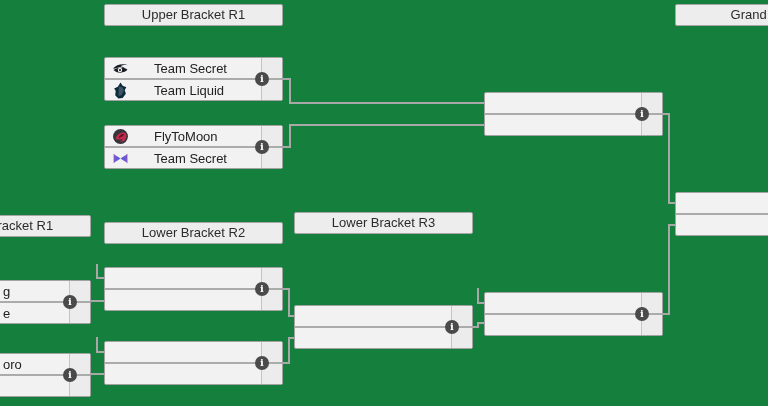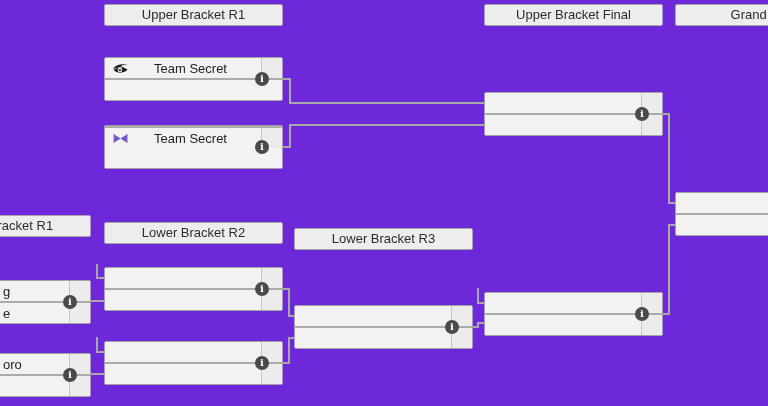--- a/index.html
+++ b/index.html
@@ -1,16 +1,16 @@
 <!DOCTYPE html>
 <html><head>
 <meta charset="utf-8">
 <style>
   html,body{margin:0;padding:0;background:#fff;}
-  .canvas{position:relative;width:768px;height:406px;background:#6d28d9;overflow:hidden;
+  .canvas{position:relative;width:768px;height:406px;background:#15803d;overflow:hidden;
           font-family:"Liberation Sans",sans-serif;}
   .hdr{position:absolute;width:179px;height:22px;box-sizing:border-box;border:1px solid #a6a6a6;
        border-radius:2px;background:#ededed;color:#2b2b2b;font-size:13px;line-height:20px;
        text-align:center;white-space:nowrap;overflow:hidden;}
   .match{position:absolute;width:179px;height:44px;box-sizing:border-box;border:1px solid #a2a2a2;
          border-radius:2px;background:#f2f2f2;}
   .slot{position:relative;height:20px;display:flex;align-items:center;font-size:13px;color:#222;
         white-space:nowrap;overflow:hidden;text-align:right;}
   .logo{display:inline-flex;width:17px;height:17px;margin-left:7px;align-items:center;justify-content:center;}
   .tname{margin-left:25px;}
@@ -22,44 +22,64 @@
         background:#4a4a4a;color:#fff;font-size:10px;font-weight:bold;
         font-family:"DejaVu Serif",serif;text-align:center;line-height:14px;z-index:3;cursor:pointer;}
   .line{position:absolute;background:#a8a8a8;}
 </style>
 </head>
 <body>
 
 <div class="canvas">
 
   <div class="hdr" style="left:104px;top:4px">Upper Bracket R1</div>
-  <div class="hdr" style="left:484px;top:4px">Upper Bracket Final</div>
   <div class="hdr" style="left:675px;top:4px">Grand Final</div>
   <div class="hdr" style="left:-88px;top:215px">Lower Bracket R1</div>
   <div class="hdr" style="left:104px;top:222px">Lower Bracket R2</div>
-  <div class="hdr" style="left:294px;top:228px">Lower Bracket R3</div>
+  <div class="hdr" style="left:294px;top:212px">Lower Bracket R3</div>
 
   <div class="match" style="left:104px;top:57px">
     <div class="slot">
       <span class="logo">
         <svg viewBox="0 0 32 32" width="17" height="17">
           <path fill="#181a1f" d="M2 16 C8 8 22 6 30 10 C24 9 19 10 16 12 C21 12 24 14 24 17 C22 14 17 13 13 14 C8 15 4 17 2 16 Z"></path>
           <path fill="#181a1f" d="M3 19 C9 14 23 13 29 18 C26 25 8 26 3 19 Z"></path>
           <circle cx="15" cy="19" r="4.2" fill="#f2f2f2"></circle>
             <circle cx="15" cy="19" r="2" fill="#181a1f"></circle>
         </svg>
       </span>
       <span class="tname">Team Secret</span>
       <span class="tscore"></span>
     </div>
     <div class="rowdiv"></div>
+    <div class="slot">
+      <span class="logo">
+        <svg viewBox="0 0 32 32" width="17" height="17">
+          <path fill="#0c2b3d" d="M16 1 l4 6 7 3 -3 5 2 7 -6 8 -8 1 -6 -6 1 -8 -3 -5 7 -3 z"></path>
+          <path fill="#f2f2f2" opacity="0.22" d="M13 9 q8 -1 9 7 l-4 9 -6 1 z"></path>
+        </svg>
+      </span>
+      <span class="tname">Team Liquid</span>
+      <span class="tscore"></span>
+    </div>
     <div class="info">i</div>
   </div>
 
   <div class="match" style="left:104px;top:125px">
+    <div class="slot">
+      <span class="logo">
+        <svg viewBox="0 0 32 32" width="17" height="17">
+          <circle cx="16" cy="16" r="14" fill="#34343c"></circle>
+          <path fill="#c22a4a" d="M7 21 q1 -11 15 -13 q8 3 4 12 q-3 7 -12 5 q5 -1 6 -5 q-7 3 -13 1z"></path>
+          <path fill="#5c1228" d="M12 19 q3 -7 11 -8 q-2 6 -11 8z"></path>
+        </svg>
+      </span>
+      <span class="tname">FlyToMoon</span>
+      <span class="tscore"></span>
+    </div>
     <div class="rowdiv"></div>
     <div class="slot">
       <span class="logo">
         <svg viewBox="0 0 32 32" width="17" height="17">
           <path fill="#8055cc" d="M3 7 l11 9 -11 9 z"></path>
             <path fill="#8055cc" d="M29 7 l-11 9 11 9 z"></path>
           <path fill="#5e5bd8" d="M8 11 l8 5 -8 5 z"></path>
             <path fill="#5e5bd8" d="M24 11 l-8 5 8 5 z"></path>
         </svg>
       </span>

